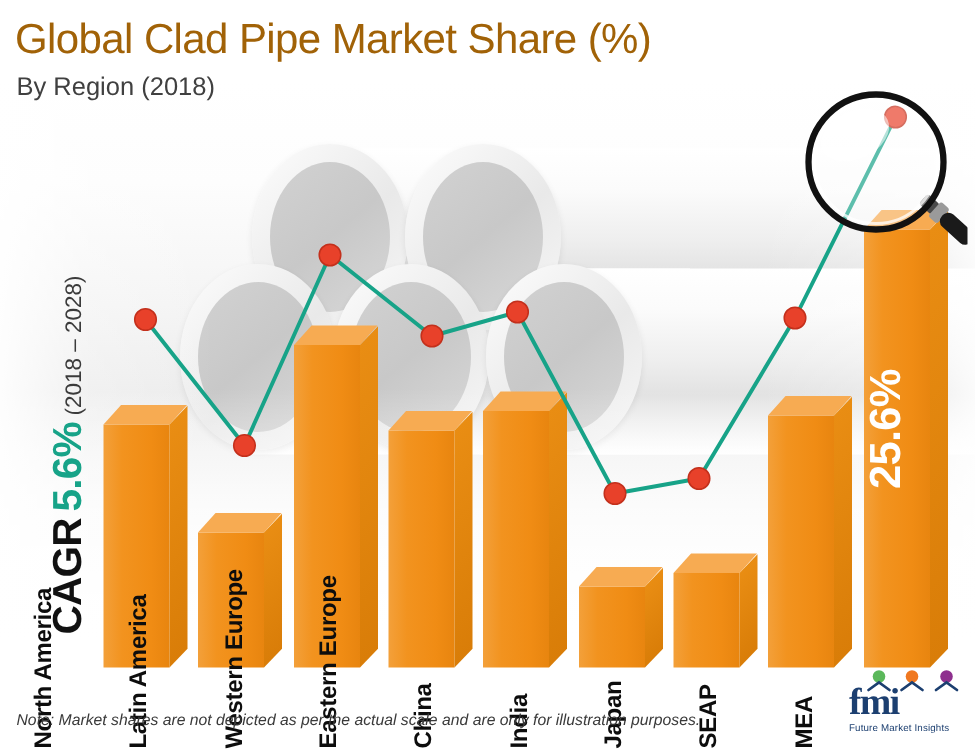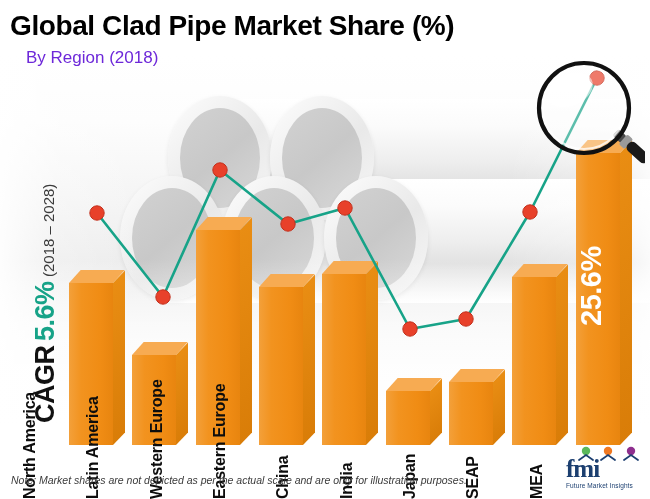--- a/index.html
+++ b/index.html
@@ -36,26 +36,26 @@
     background:linear-gradient(180deg,rgba(255,255,255,0) 55%,rgba(255,255,255,.65) 80%,rgba(255,255,255,.95) 100%);
   }
   .blurmask2{
     position:absolute;left:0;top:0;width:650px;height:370px;
     background:linear-gradient(90deg,rgba(255,255,255,.9) 0%,rgba(255,255,255,.25) 9%,rgba(255,255,255,0) 22%,rgba(255,255,255,0) 78%,rgba(255,255,255,.35) 94%,rgba(255,255,255,.85) 100%);
   }
 
   
   .title{
     position:absolute;left:10px;top:10px;
-    font-size:28px;font-weight:bold;color:#000000;letter-spacing:-0.4px;
+    font-size:28px;font-weight:normal;color:#a16207;letter-spacing:-0.4px;
     white-space:nowrap;
   }
   .subtitle{
     position:absolute;left:11px;top:48px;
-    font-size:17px;color:#6d28d9;white-space:nowrap;margin-left:15px;
+    font-size:17px;color:#404040;white-space:nowrap;
   }
 
   
   .cagr-wrap{
     position:absolute;left:-83px;top:276px;width:260px;height:34px;
     transform:rotate(-90deg);transform-origin:center center;
     white-space:nowrap;text-align:left;
   }
   .cagr-label{font-size:27px;font-weight:bold;color:#111;letter-spacing:-0.5px;}
   .cagr-value{font-size:27px;font-weight:bold;color:#17a388;letter-spacing:-0.5px;}

